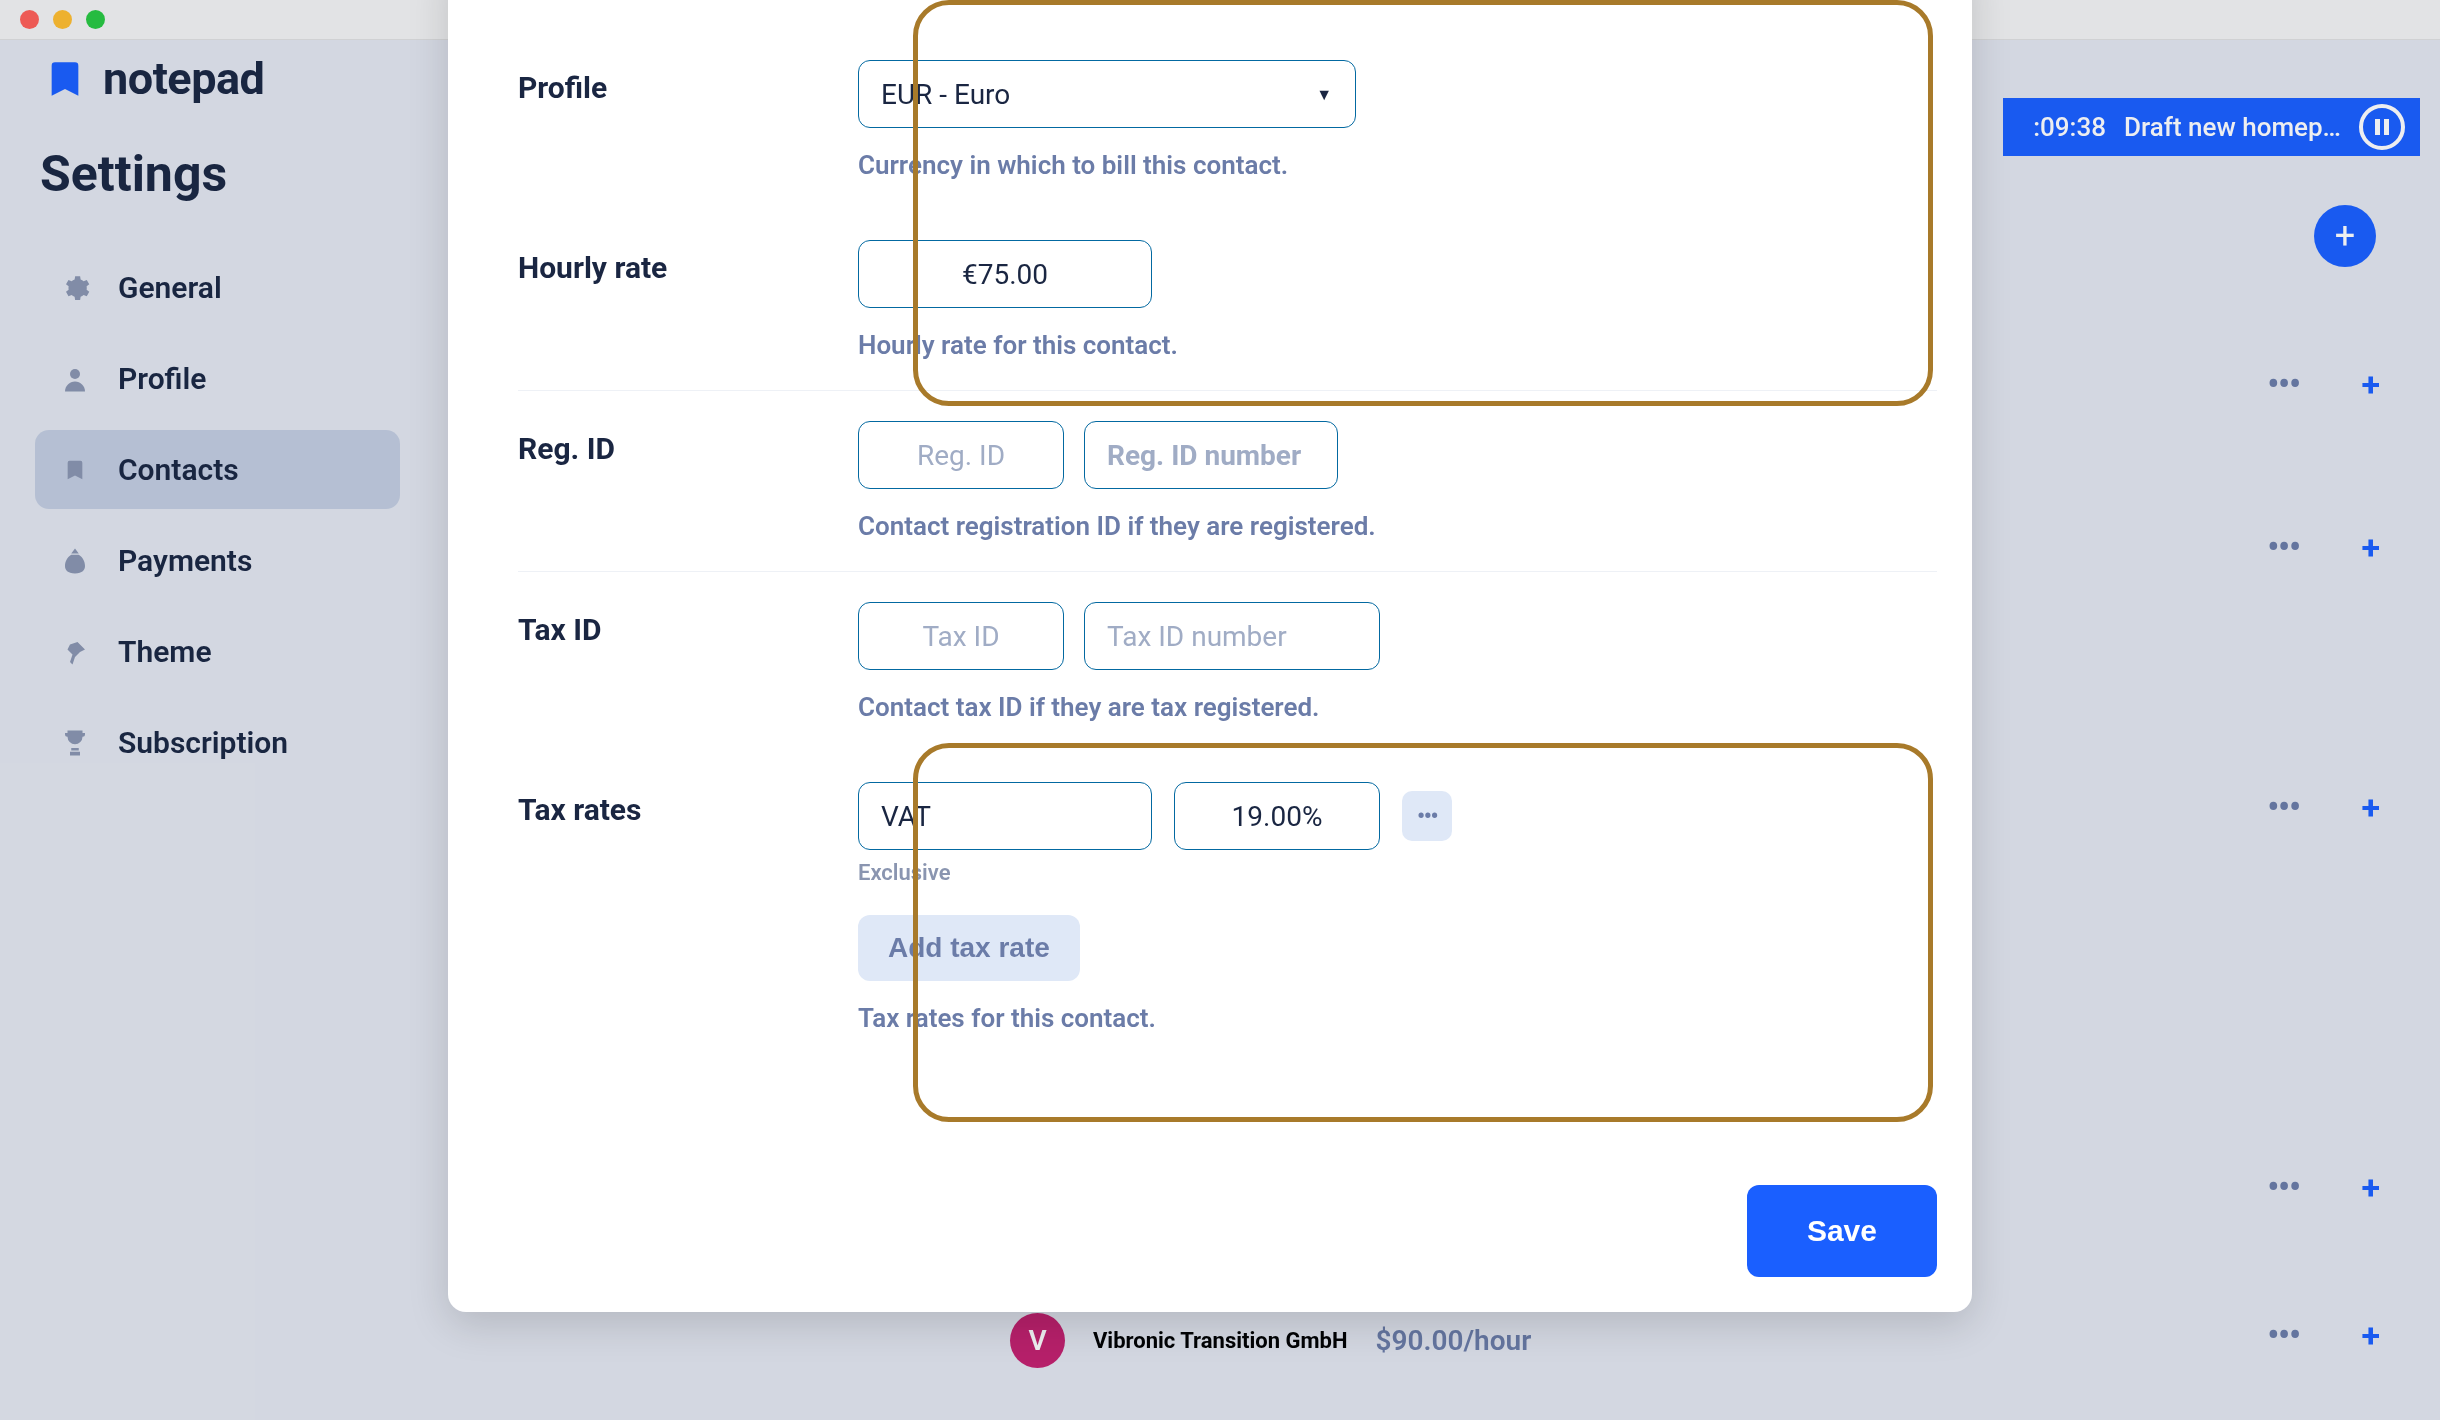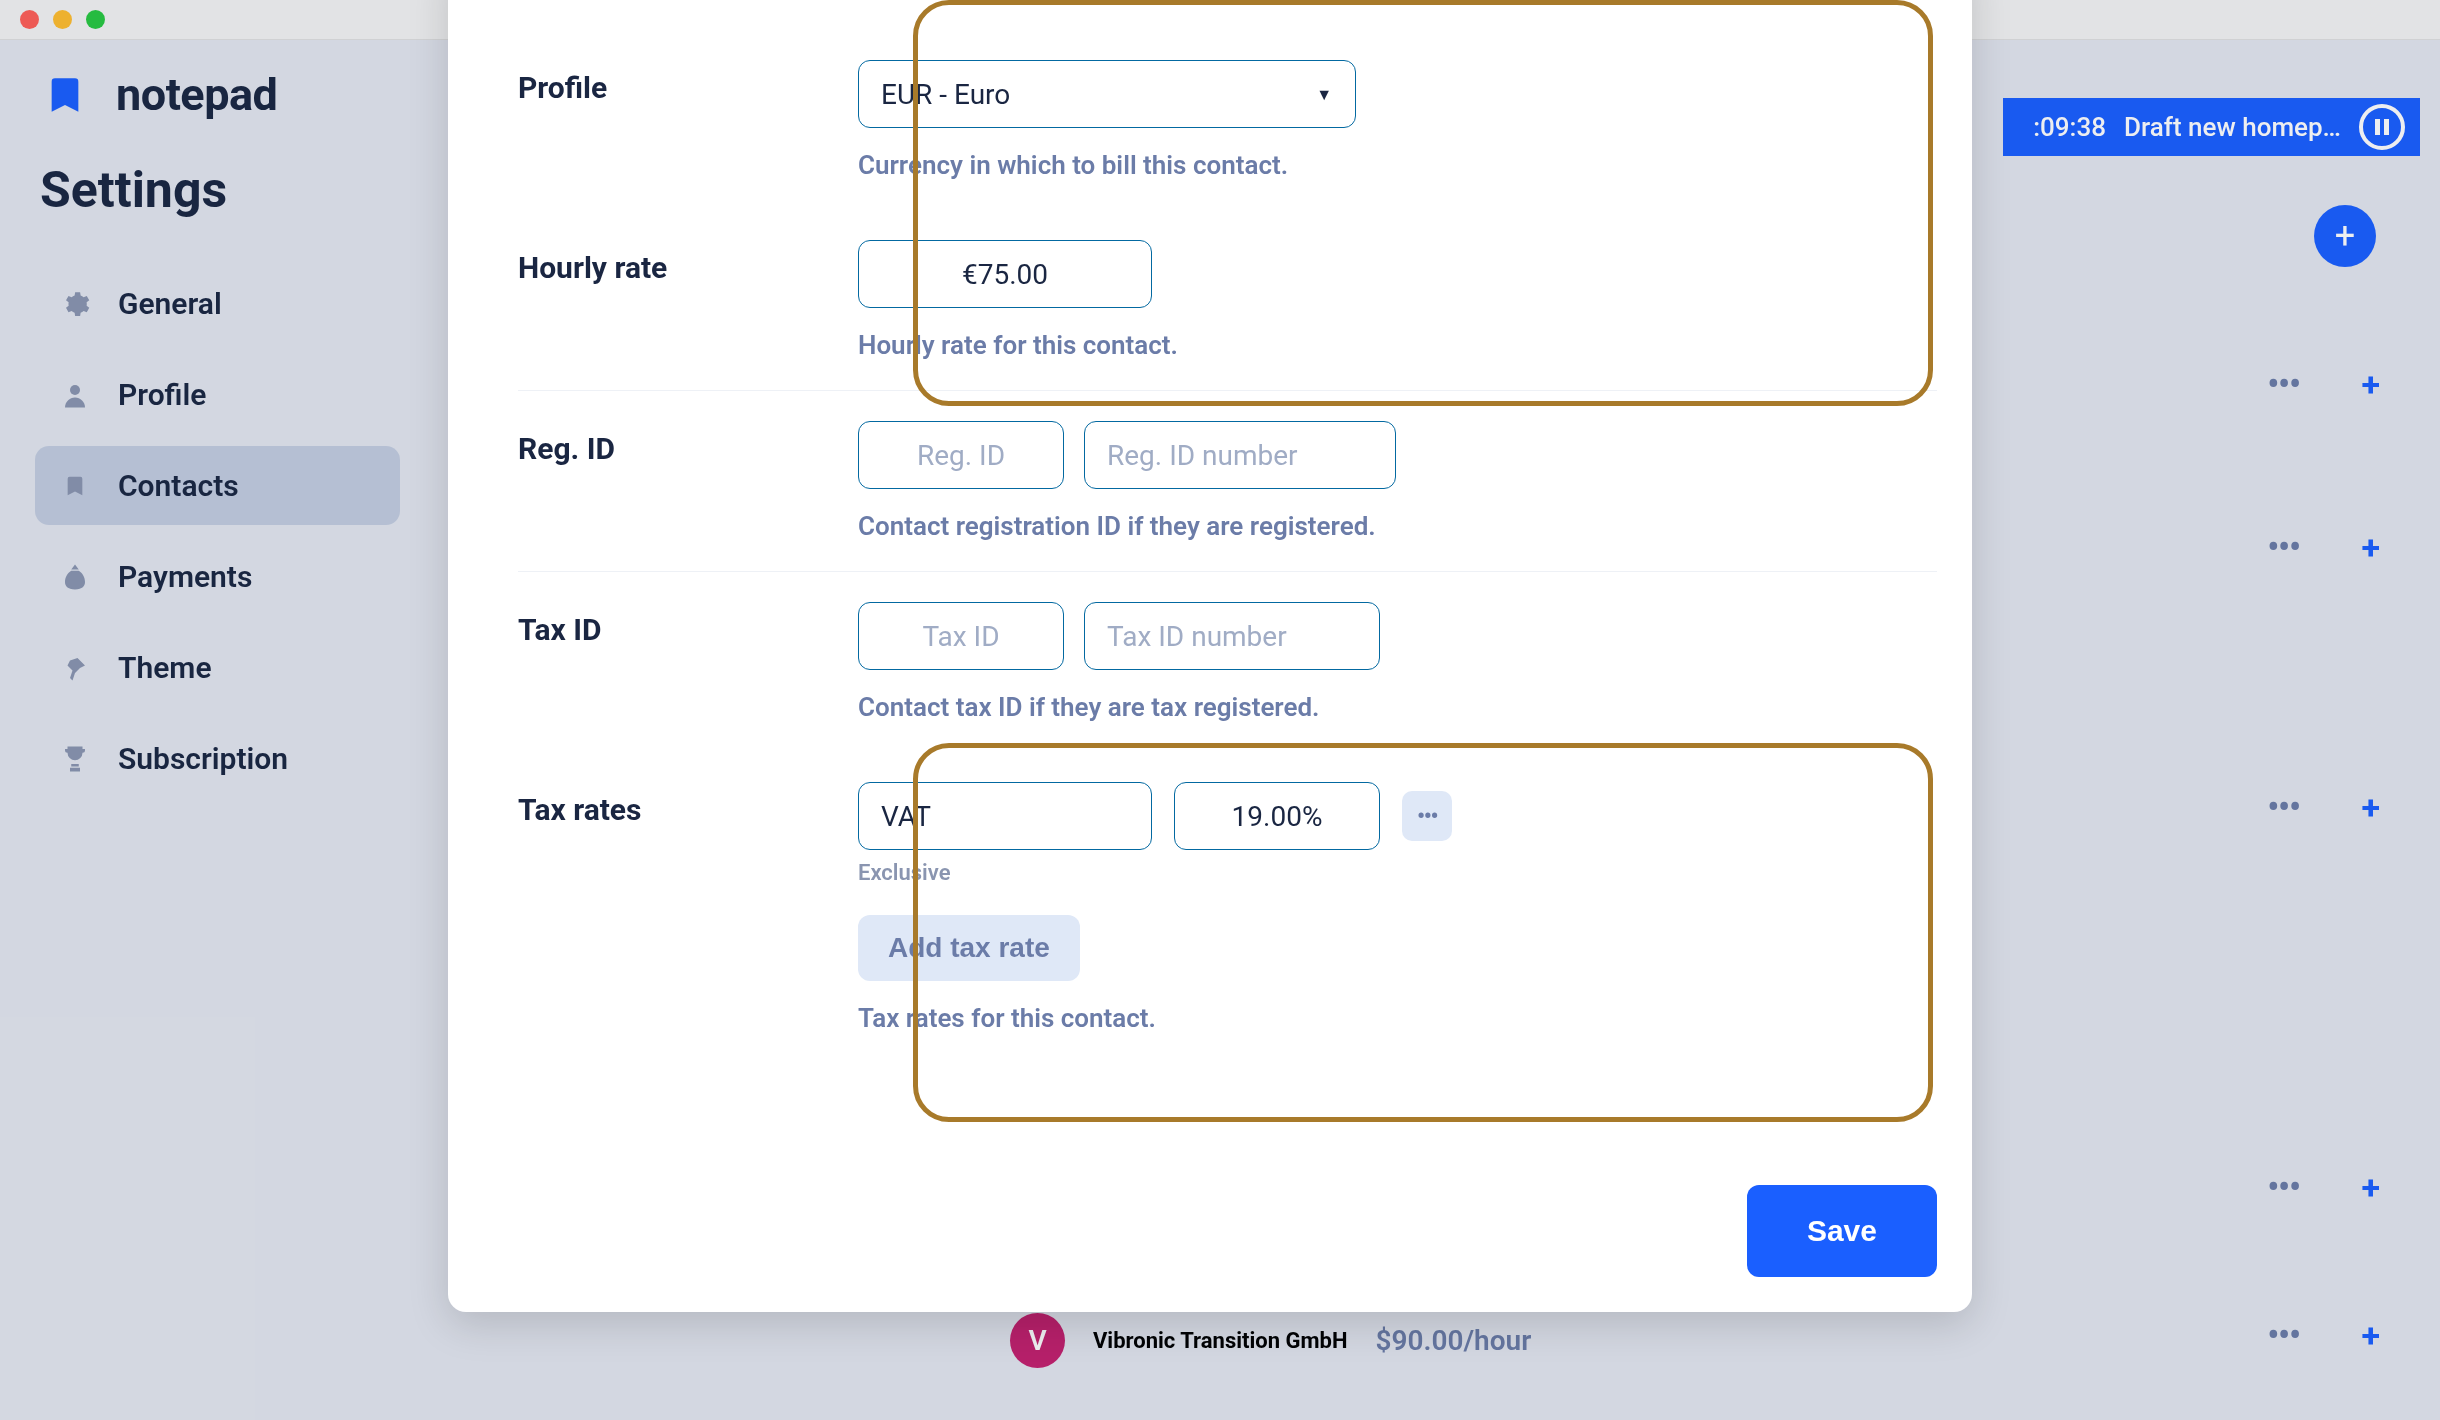--- a/index.html
+++ b/index.html
@@ -37,22 +37,22 @@
     
     .sidebar {
       width: 435px;
       background: #e3e7ef;
       padding: 0;
       flex-shrink: 0;
     }
     .logo {
       display: flex;
       align-items: center;
-      gap: 31px;
-      padding: 28px 40px 30px 45px;
+      gap: 18px;
+      padding: 12px 40px 30px 45px;
     }
     .logo-icon {
       width: 40px;
       height: 50px;
       color: #1a5fff;
     }
     .logo-text {
       font-size: 45px;
       font-weight: 700;
       color: #1a2642;
@@ -476,21 +476,21 @@
         <input class="field-input field-input-center" style="width: 294px;" value="€75.00">
         <div class="field-help">Hourly rate for this contact.</div>
       </div>
     </div>
 
     <div class="form-row">
       <div class="form-label">Reg. ID</div>
       <div class="form-fields">
         <div class="field-pair">
           <input class="field-input field-input-center" style="width: 206px;" placeholder="Reg. ID">
-          <input class="field-input" style="width: 312px;" placeholder="Reg. ID number">
+          <input class="field-input" style="width: 254px; font-weight: bold;" placeholder="Reg. ID number">
         </div>
         <div class="field-help">Contact registration ID if they are registered.</div>
       </div>
     </div>
 
     <div class="form-row">
       <div class="form-label">Tax ID</div>
       <div class="form-fields">
         <div class="field-pair">
           <input class="field-input field-input-center" style="width: 206px;" placeholder="Tax ID">

